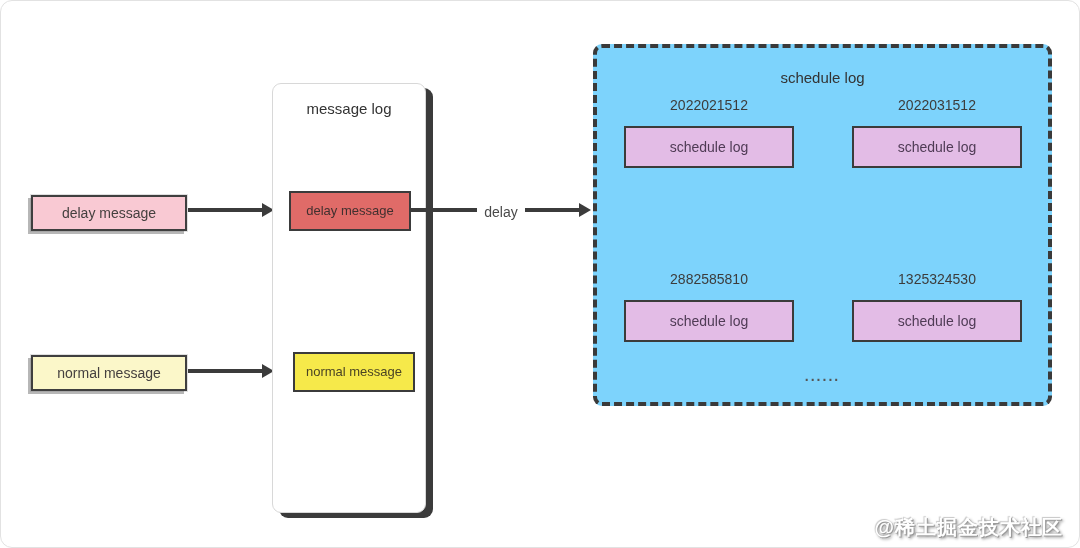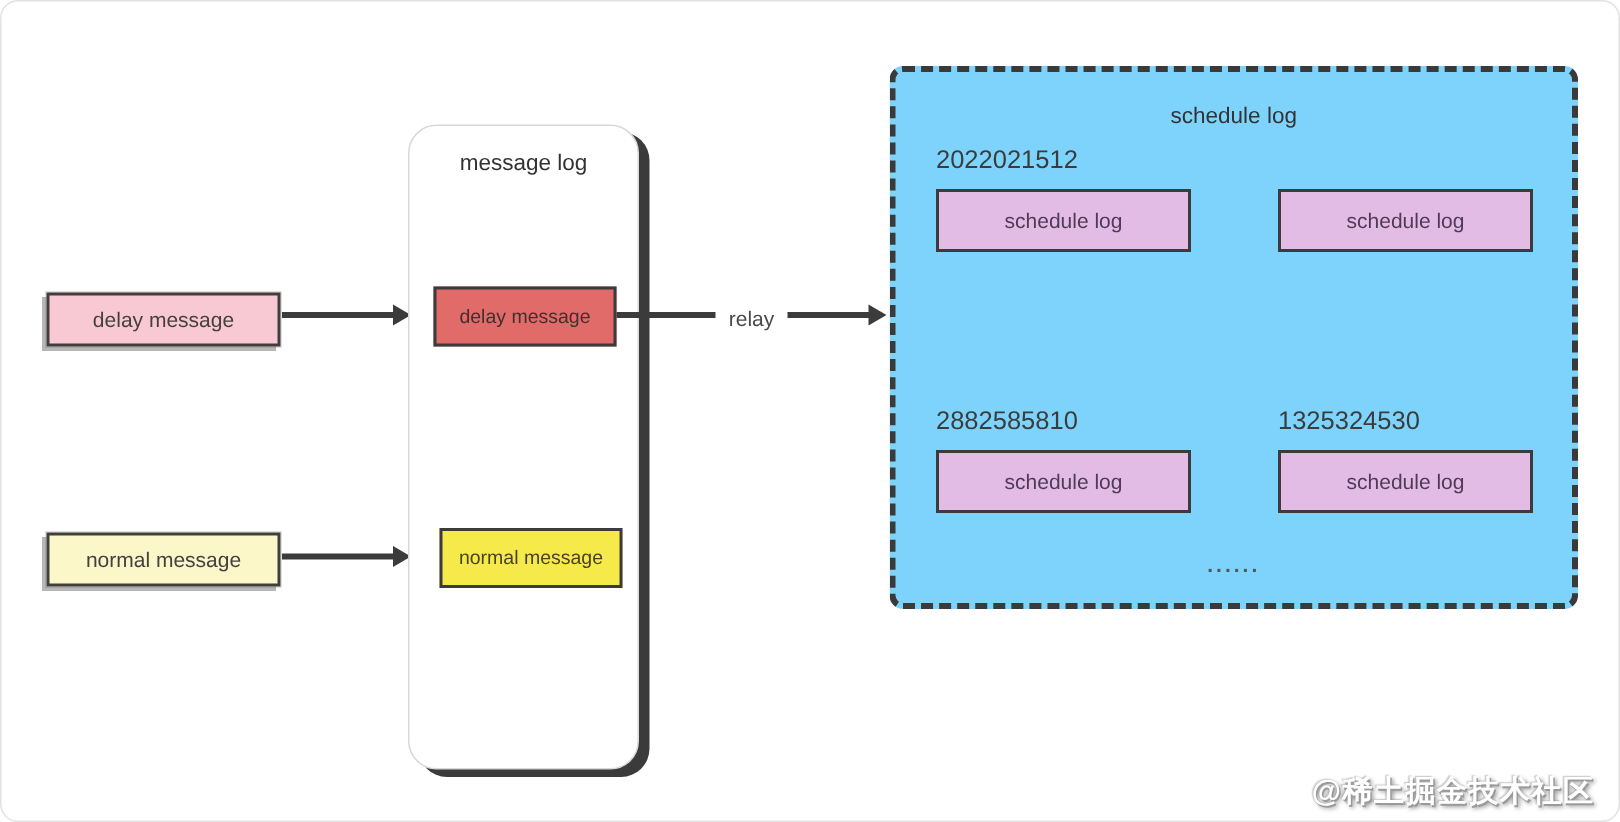--- a/index.html
+++ b/index.html
@@ -36,21 +36,21 @@
   }
   .source-delay  { top: 194px; background: #f9c9d3; }
   .source-normal { top: 354px; background: #fbf7c9; }
 
   
   .message-log-panel {
     position: absolute;
     left: 271px; top: 82px; width: 154px; height: 430px;
     background: #ffffff;
     border: 1px solid #d8d8d8;
-    border-radius: 19px;
+    border-radius: 9px;
     box-shadow: 7px 5px 0 #3b3b3b;
   }
   .message-log-title {
     position: absolute; top: 16px; left: 0; width: 100%;
     text-align: center; font-size: 15px; color: #333333; font-weight: 500;
   }
   .inner-box {
     position: absolute;
     width: 122px; height: 40px;
     border: 2px solid #3b3b3b;
@@ -77,21 +77,21 @@
     background: #7dd3fc;
     border: 4px dashed #3a3a3a;
     border-radius: 9px;
   }
   .schedule-title {
     position: absolute; top: 21px; left: 0; width: 100%;
     text-align: center; font-size: 15px; color: #333333; font-weight: 500;
   }
   .partition-date {
     position: absolute; width: 170px;
-    font-size: 17px; color: #3c3c3c;
+    text-align: center; font-size: 14px; color: #3c3c3c;
   }
   .partition-box {
     position: absolute; width: 170px; height: 42px;
     background: #e3bce6;
     border: 2px solid #3b3b3b;
     display: flex; align-items: center; justify-content: center;
     font-size: 14px; color: #4f3b55;
   }
   .p-col1 { left: 27px; }
   .p-col2 { left: 255px; }
@@ -138,31 +138,32 @@
       <span>delay message</span>
     </div>
     <div class="inner-box inner-normal">
       <span>normal message</span>
     </div>
   </div>
 
   <div class="hline" style="left:410px; top:207px; width:170px;"></div>
   <div class="arrowhead" style="left:578px; top:202px;"></div>
   <div class="relay-chip">
-    <span>relay</span>
+    <span>delay</span>
   </div>
 
   <div class="schedule-panel">
     <div class="schedule-title">schedule log</div>
 
     <div class="partition-date p-col1 p-date-row1">2022021512</div>
     <div class="partition-box p-col1 p-box-row1">
       <span>schedule log</span>
     </div>
 
+    <div class="partition-date p-col2 p-date-row1">2022031512</div>
     <div class="partition-box p-col2 p-box-row1">
       <span>schedule log</span>
     </div>
 
     <div class="partition-date p-col1 p-date-row2">2882585810</div>
     <div class="partition-box p-col1 p-box-row2">
       <span>schedule log</span>
     </div>
 
     <div class="partition-date p-col2 p-date-row2">1325324530</div>

